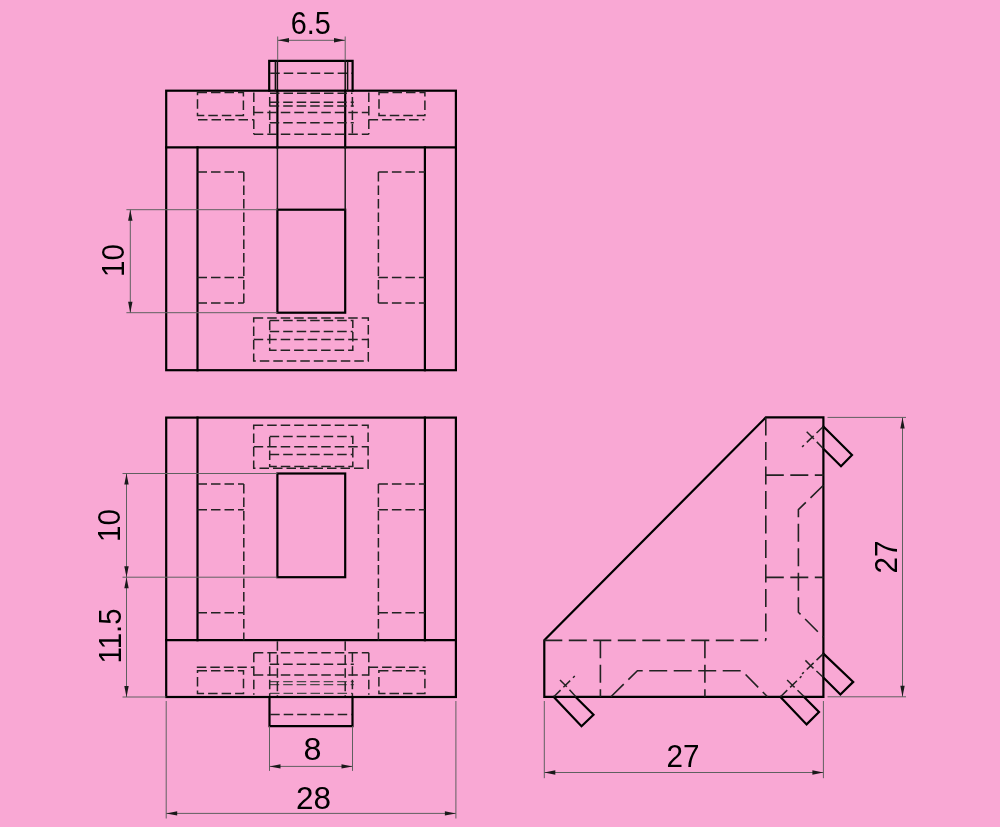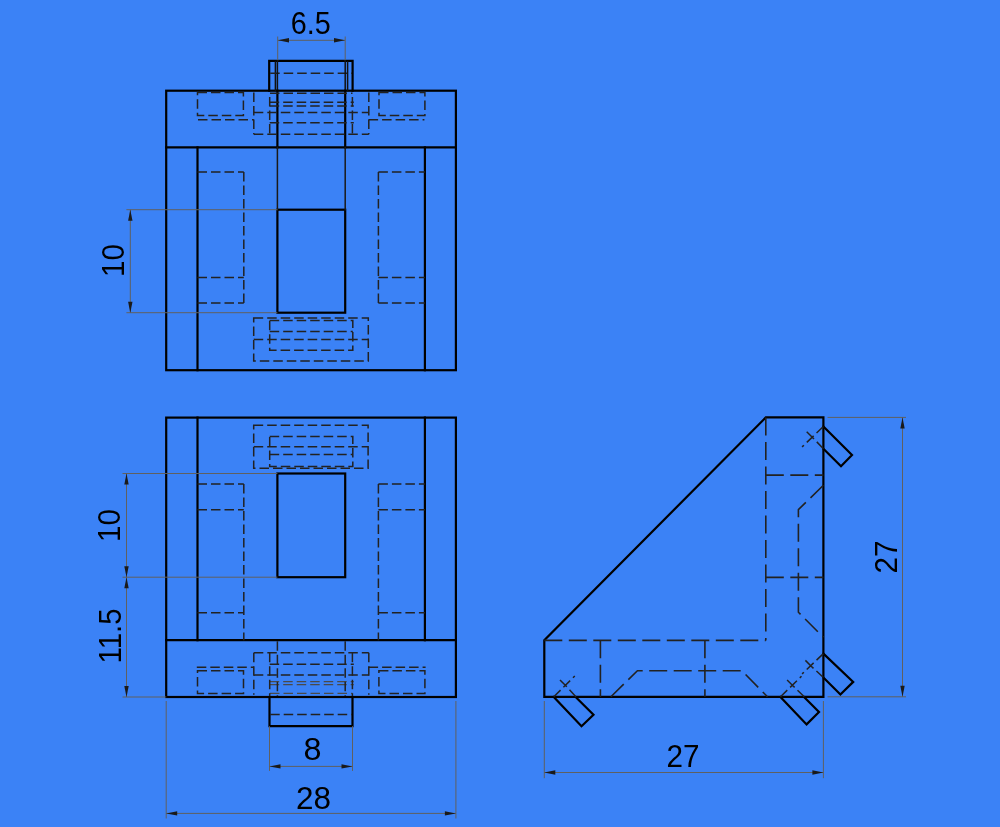--- a/index.html
+++ b/index.html
@@ -1,16 +1,16 @@
 <!DOCTYPE html>
 <html><head>
 <meta charset="utf-8">
 <style>
 html,body{margin:0;padding:0;background:#fff;}
-#page{position:relative;width:1000px;height:827px;background:#3b82f6;overflow:hidden;}
+#page{position:relative;width:1000px;height:827px;background:#f9a8d4;overflow:hidden;}
 svg{display:block;}
 text{font-family:"Liberation Sans",sans-serif;fill:#000;}
 .t{stroke:#000;stroke-width:2.2;fill:none;stroke-linecap:square;}
 .m{stroke:#111;stroke-width:1.5;fill:none;stroke-linecap:square;}
 .s{stroke:#1a1a1a;stroke-width:1.5;fill:none;stroke-linecap:square;}
 .e{stroke:#606060;stroke-width:1;fill:none;}
 .d{stroke:#222;stroke-width:1.5;fill:none;stroke-dasharray:9.5 4;}
 .dl{stroke:#222;stroke-width:1.6;fill:none;stroke-dasharray:18 6.5;}
 .ar{fill:#1a1a1a;stroke:none;}
 </style>

